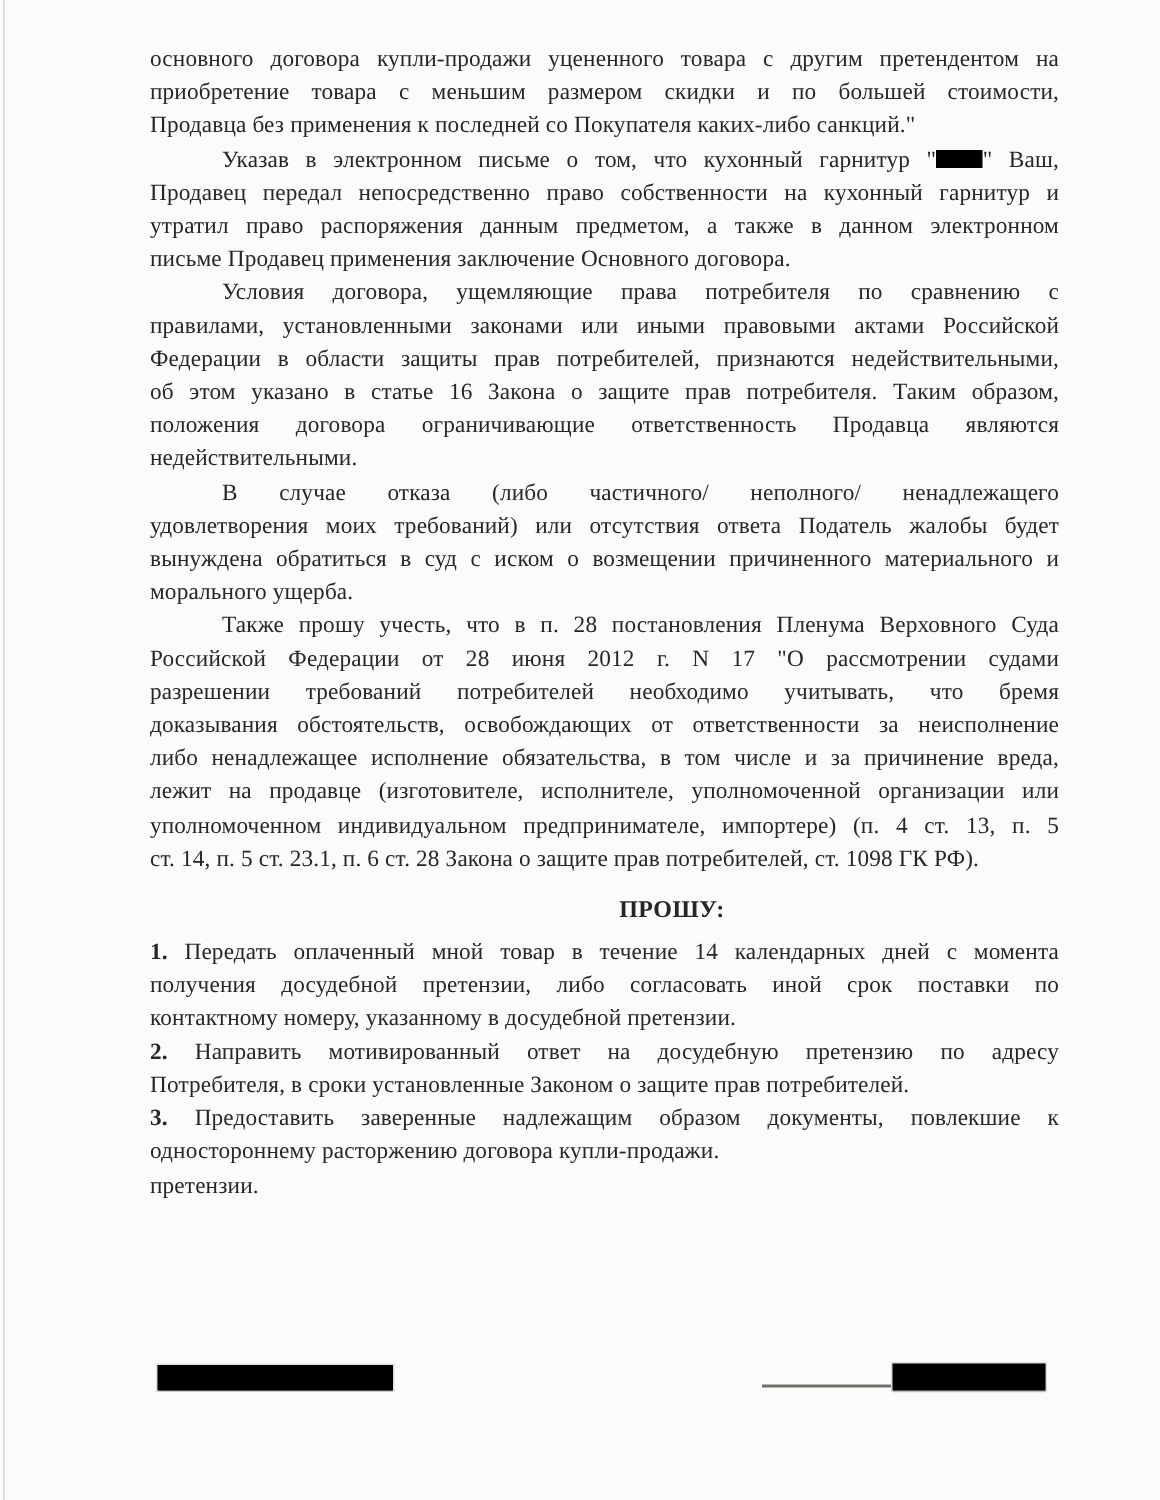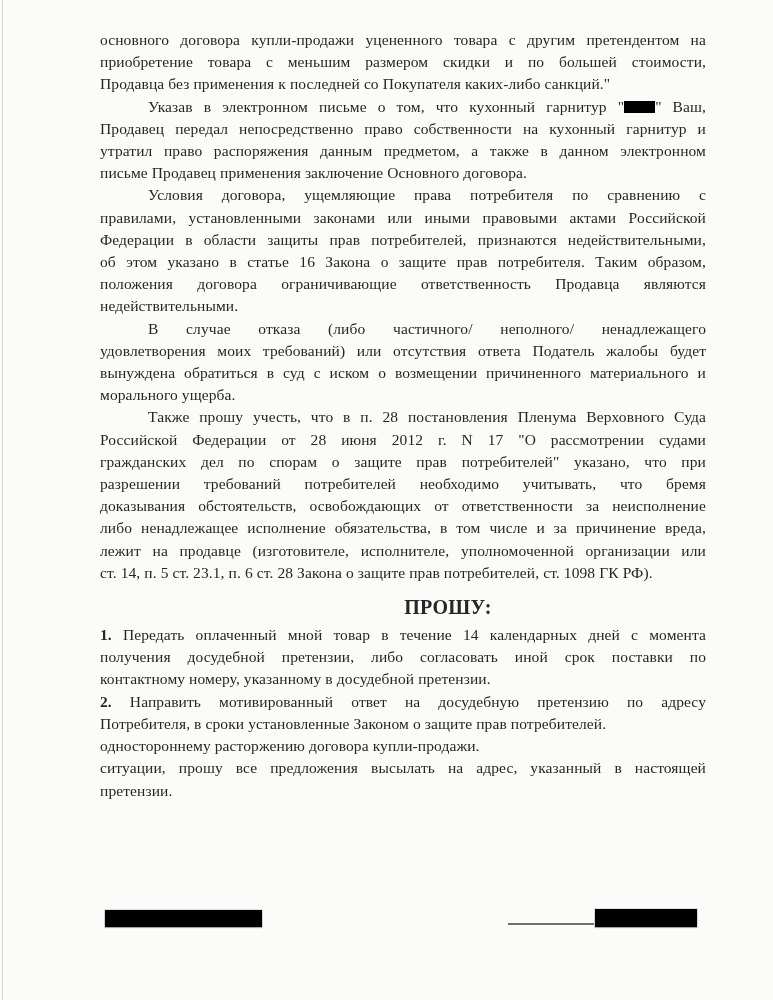--- a/index.html
+++ b/index.html
@@ -54,21 +54,21 @@
     font-weight: bold;
   }
   .redact-inline {
     display: inline-block;
     width: 31px;
     height: 12px;
     background: var(--redact-color, #000);
     vertical-align: -1px;
   }
   .heading {
-    font-size: 20px;
+    font-size: 16px;
     font-weight: bold;
     line-height: 22px;
     text-align: center;
     padding-left: 90px; 
     margin-top: 12px;
     margin-bottom: 6px;
     letter-spacing: 0.3px;
   }
   .bar {
     position: absolute;
@@ -123,44 +123,44 @@
         </div>
         <div>
           <div class="tline indent"><span>В случае отказа (либо частичного/ неполного/ ненадлежащего</span></div>
           <div class="tline"><span>удовлетворения моих требований) или отсутствия ответа Податель жалобы будет</span></div>
           <div class="tline"><span>вынуждена обратиться в суд с иском о возмещении причиненного материального и</span></div>
           <div class="tline last"><span>морального ущерба.</span></div>
         </div>
         <div>
           <div class="tline indent"><span>Также прошу учесть, что в п. 28 постановления Пленума Верховного Суда</span></div>
           <div class="tline"><span>Российской Федерации от 28 июня 2012 г. N 17 "О рассмотрении судами</span></div>
-          <div class="tline"><span>гражданских дел по спорам о защите прав потребителей" указано, что при</span></div>
           <div class="tline"><span>разрешении требований потребителей необходимо учитывать, что бремя</span></div>
           <div class="tline"><span>доказывания обстоятельств, освобождающих от ответственности за неисполнение</span></div>
           <div class="tline"><span>либо ненадлежащее исполнение обязательства, в том числе и за причинение вреда,</span></div>
           <div class="tline"><span>лежит на продавце (изготовителе, исполнителе, уполномоченной организации или</span></div>
+          <div class="tline"><span>уполномоченном индивидуальном предпринимателе, импортере) (п. 4 ст. 13, п. 5</span></div>
           <div class="tline last"><span>ст. 14, п. 5 ст. 23.1, п. 6 ст. 28 Закона о защите прав потребителей, ст. 1098 ГК РФ).</span></div>
         </div>
       </div>
     <div class="heading">ПРОШУ:</div>
     <div id="demands">
         <div>
           <div class="tline"><span class="b">1.</span><span> Передать оплаченный мной товар в течение 14 календарных дней с момента</span></div>
           <div class="tline"><span>получения досудебной претензии, либо согласовать иной срок поставки по</span></div>
           <div class="tline last"><span>контактному номеру, указанному в досудебной претензии.</span></div>
         </div>
         <div>
           <div class="tline"><span class="b">2.</span><span> Направить мотивированный ответ на досудебную претензию по адресу</span></div>
           <div class="tline last"><span>Потребителя, в сроки установленные Законом о защите прав потребителей.</span></div>
         </div>
         <div>
+          <div class="tline"><span class="b">3.</span><span> Предоставить заверенные надлежащим образом документы, повлекшие к</span></div>
           <div class="tline last"><span>одностороннему расторжению договора купли-продажи.</span></div>
         </div>
         <div>
-          <div class="tline"><span>ситуации, прошу все предложения высылать на адрес, указанный в настоящей</span></div>
           <div class="tline last"><span>претензии.</span></div>
         </div>
       </div>
   </div>
 
   <div class="bar bar-left"></div>
   <div class="sig-line"></div>
   <div class="bar bar-right"></div>
 </div>
 

